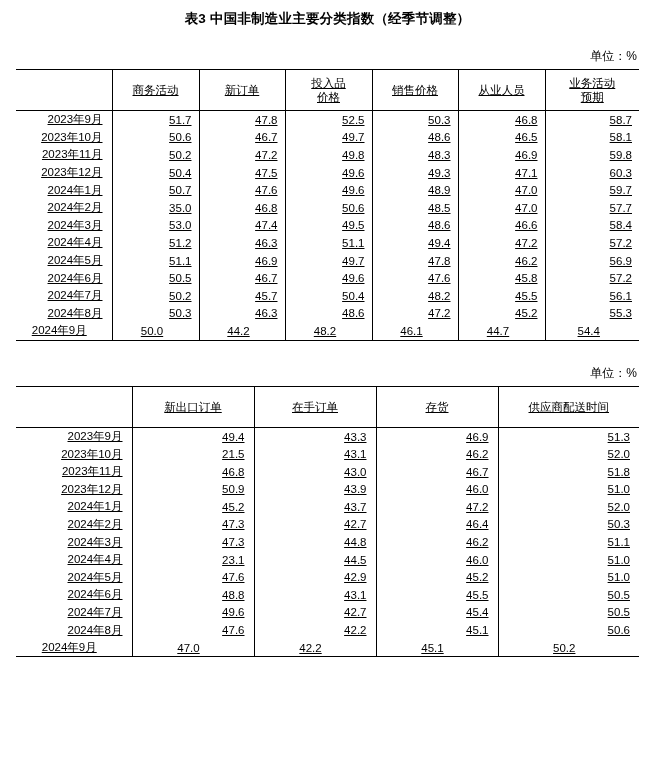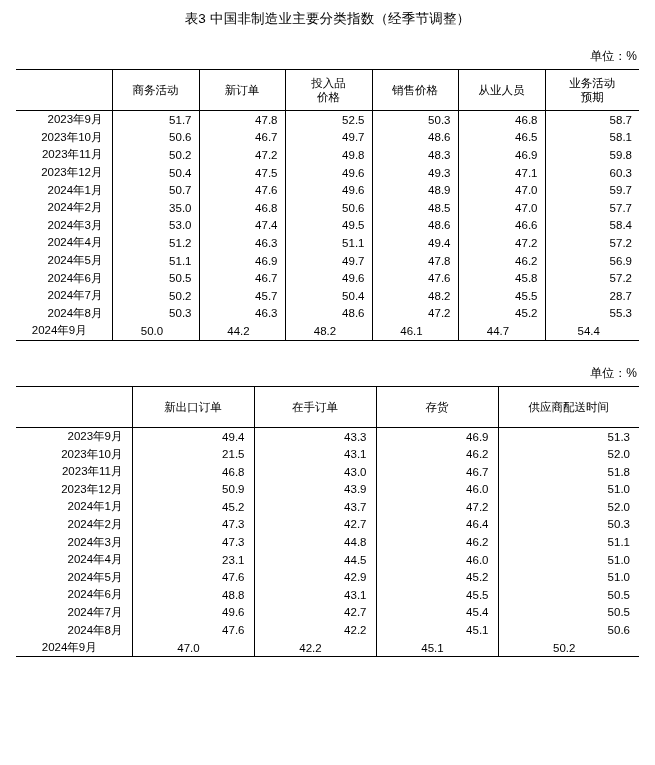--- a/index.html
+++ b/index.html
@@ -18,35 +18,36 @@
     width: 655px;
     box-sizing: border-box;
     padding: 0 16px;
   }
   .table-block {
     margin-bottom: 6px;
   }
   .caption {
     text-align: center;
     font-size: 13.5px;
-    font-weight: normal;
+    font-weight: bold;
     letter-spacing: 0.2px;
     padding-top: 10px;
     padding-bottom: 20px;
   }
   .unit {
     text-align: right;
     font-size: 12px;
     padding-right: 2px;
     padding-bottom: 4px;
   }
   table {
     border-collapse: collapse;
     width: 100%;
     table-layout: fixed;
+    text-decoration: underline;
   }
   table td, table th {
     font-size: 11.5px;
     font-weight: normal;
     padding: 0;
   }
   
   thead tr th {
     height: 40px;
     vertical-align: middle;
@@ -213,21 +214,21 @@
           <td>45.8</td>
           <td>57.2</td>
         </tr>
         <tr>
           <td class="first-col">2024年7月</td>
           <td>50.2</td>
           <td>45.7</td>
           <td>50.4</td>
           <td>48.2</td>
           <td>45.5</td>
-          <td>28.7</td>
+          <td>56.1</td>
         </tr>
         <tr>
           <td class="first-col">2024年8月</td>
           <td>50.3</td>
           <td>46.3</td>
           <td>48.6</td>
           <td>47.2</td>
           <td>45.2</td>
           <td>55.3</td>
         </tr>

